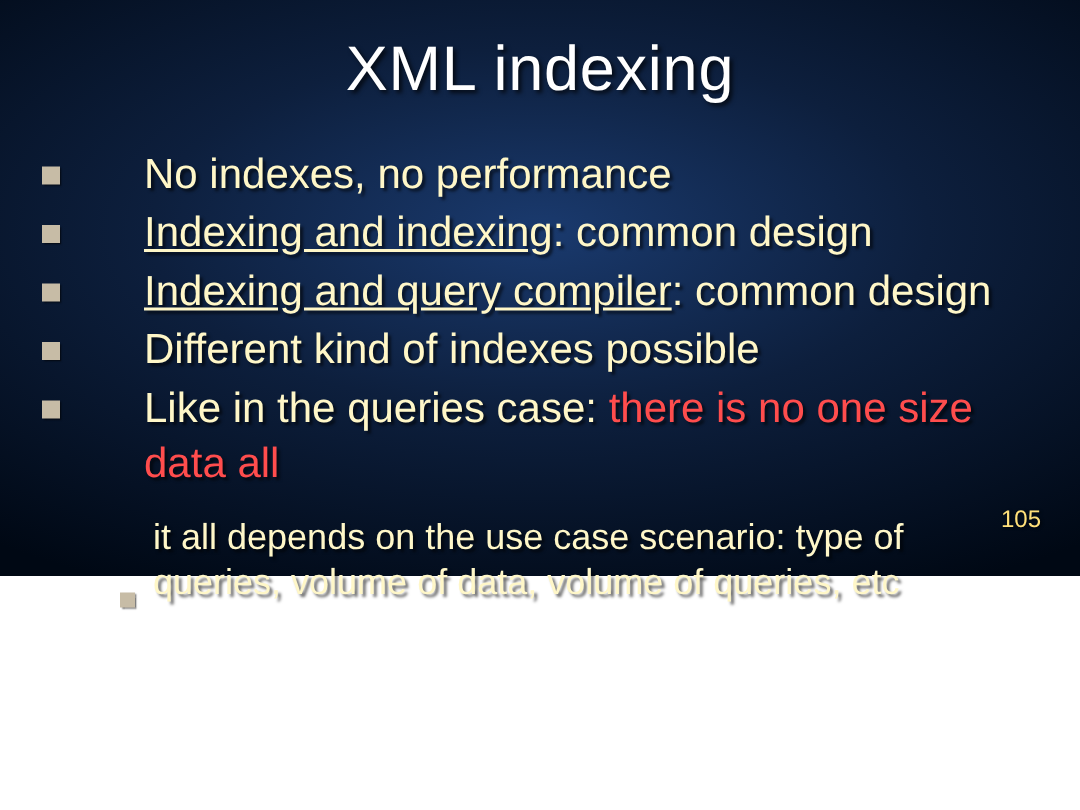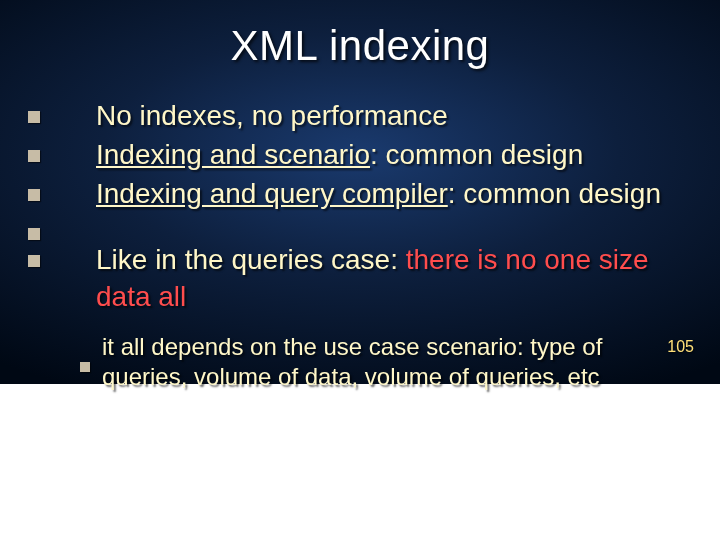--- a/index.html
+++ b/index.html
@@ -48,21 +48,21 @@
   .bullet-text {
     font-size: 28px;
     color: #fff7c8;
     text-shadow: 2px 2px 2px rgba(0,0,0,0.6);
   }
   .sub-list {
     padding: 14px 0 0 52px;
   }
   .sub-row {
     display: flex;
-    align-items: center;
+    align-items: flex-end;
     line-height: 1.28;
   }
   .sub-icon {
     width: 10px;
     height: 10px;
     background: #c7bca6;
     flex-shrink: 0;
     margin-top: 10px;
     margin-right: 12px;
     box-shadow: 1px 1px 1px rgba(0,0,0,0.5);
@@ -96,30 +96,31 @@
 
   <div class="body">
 
     <div class="bullet-row">
       <div class="bullet-icon"></div>
       <div class="bullet-text">No indexes, no performance</div>
     </div>
 
     <div class="bullet-row">
       <div class="bullet-icon"></div>
-      <div class="bullet-text"><span class="ul">Indexing and scenario</span><span>: common design</span></div>
+      <div class="bullet-text"><span class="ul">Indexing and indexing</span><span>: common design</span></div>
     </div>
 
     <div class="bullet-row">
       <div class="bullet-icon"></div>
       <div class="bullet-text"><span class="ul">Indexing and query compiler</span><span>: common design</span></div>
     </div>
 
     <div class="bullet-row">
       <div class="bullet-icon"></div>
+      <div class="bullet-text">Different kind of indexes possible</div>
     </div>
 
     <div class="bullet-row">
       <div class="bullet-icon"></div>
       <div class="bullet-text"><span>Like in the queries case: </span><span class="hl">there is no one size data all</span></div>
     </div>
 
     <div class="sub-list">
       <div class="sub-row">
         <div class="sub-icon"></div>

